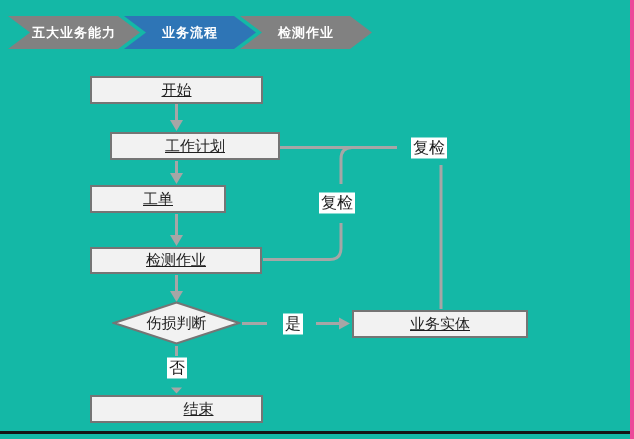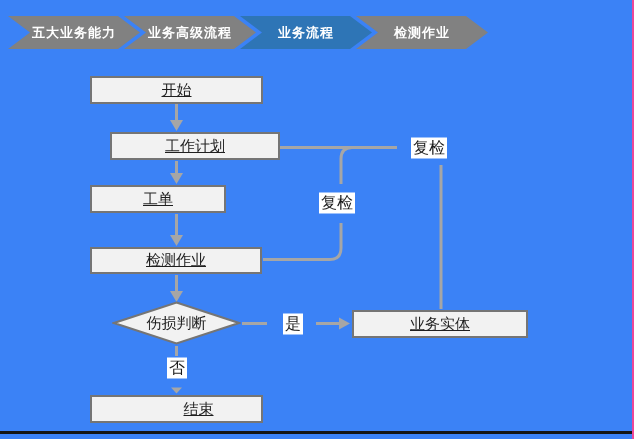--- a/index.html
+++ b/index.html
@@ -1,18 +1,18 @@
 <!DOCTYPE html>
 <html><head>
 <meta charset="utf-8">
 <style>
   html,body{margin:0;padding:0;background:#fff;}
   body{font-family:"Liberation Sans","DejaVu Sans",sans-serif;}
-  .screen{position:relative;width:634px;height:439px;background:#3b82f6;overflow:hidden;
-          border-right:2px solid #ec4899;box-sizing:border-box;}
+  .screen{position:relative;width:634px;height:439px;background:#14b8a6;overflow:hidden;
+          border-right:4px solid #ec4899;box-sizing:border-box;}
   
   .nav{position:absolute;left:8px;top:16px;height:33px;display:flex;}
   .tab{position:relative;width:132px;height:33px;line-height:33px;text-align:center;
        background:#818181;color:#ffffff;font-size:13px;font-weight:bold;letter-spacing:1px;
        clip-path:polygon(0 0, calc(100% - 22px) 0, 100% 50%, calc(100% - 22px) 100%, 0 100%, 22px 50%);
        cursor:pointer;}
   .tab + .tab{margin-left:-16px;}
   .tab.active{background:#2E75B6;}
   
   .canvas{position:absolute;left:0;top:0;width:634px;height:439px;}
@@ -40,21 +40,20 @@
   
   .bottom-line{position:absolute;left:0;top:431px;width:634px;height:3px;background:#141414;}
 </style>
 </head>
 <body>
 
 <div class="screen">
 
   <div class="nav">
     <div class="tab">五大业务能力</div>
-    <div class="tab">业务高级流程</div>
     <div class="tab active">业务流程</div>
     <div class="tab">检测作业</div>
   </div>
 
   <div class="canvas">
 
     <svg class="edges" width="634" height="439" viewBox="0 0 634 439">
       <g stroke="#a6a6a6" stroke-width="3" fill="none">
 
         <path d="M176.5,104 V121"></path>

